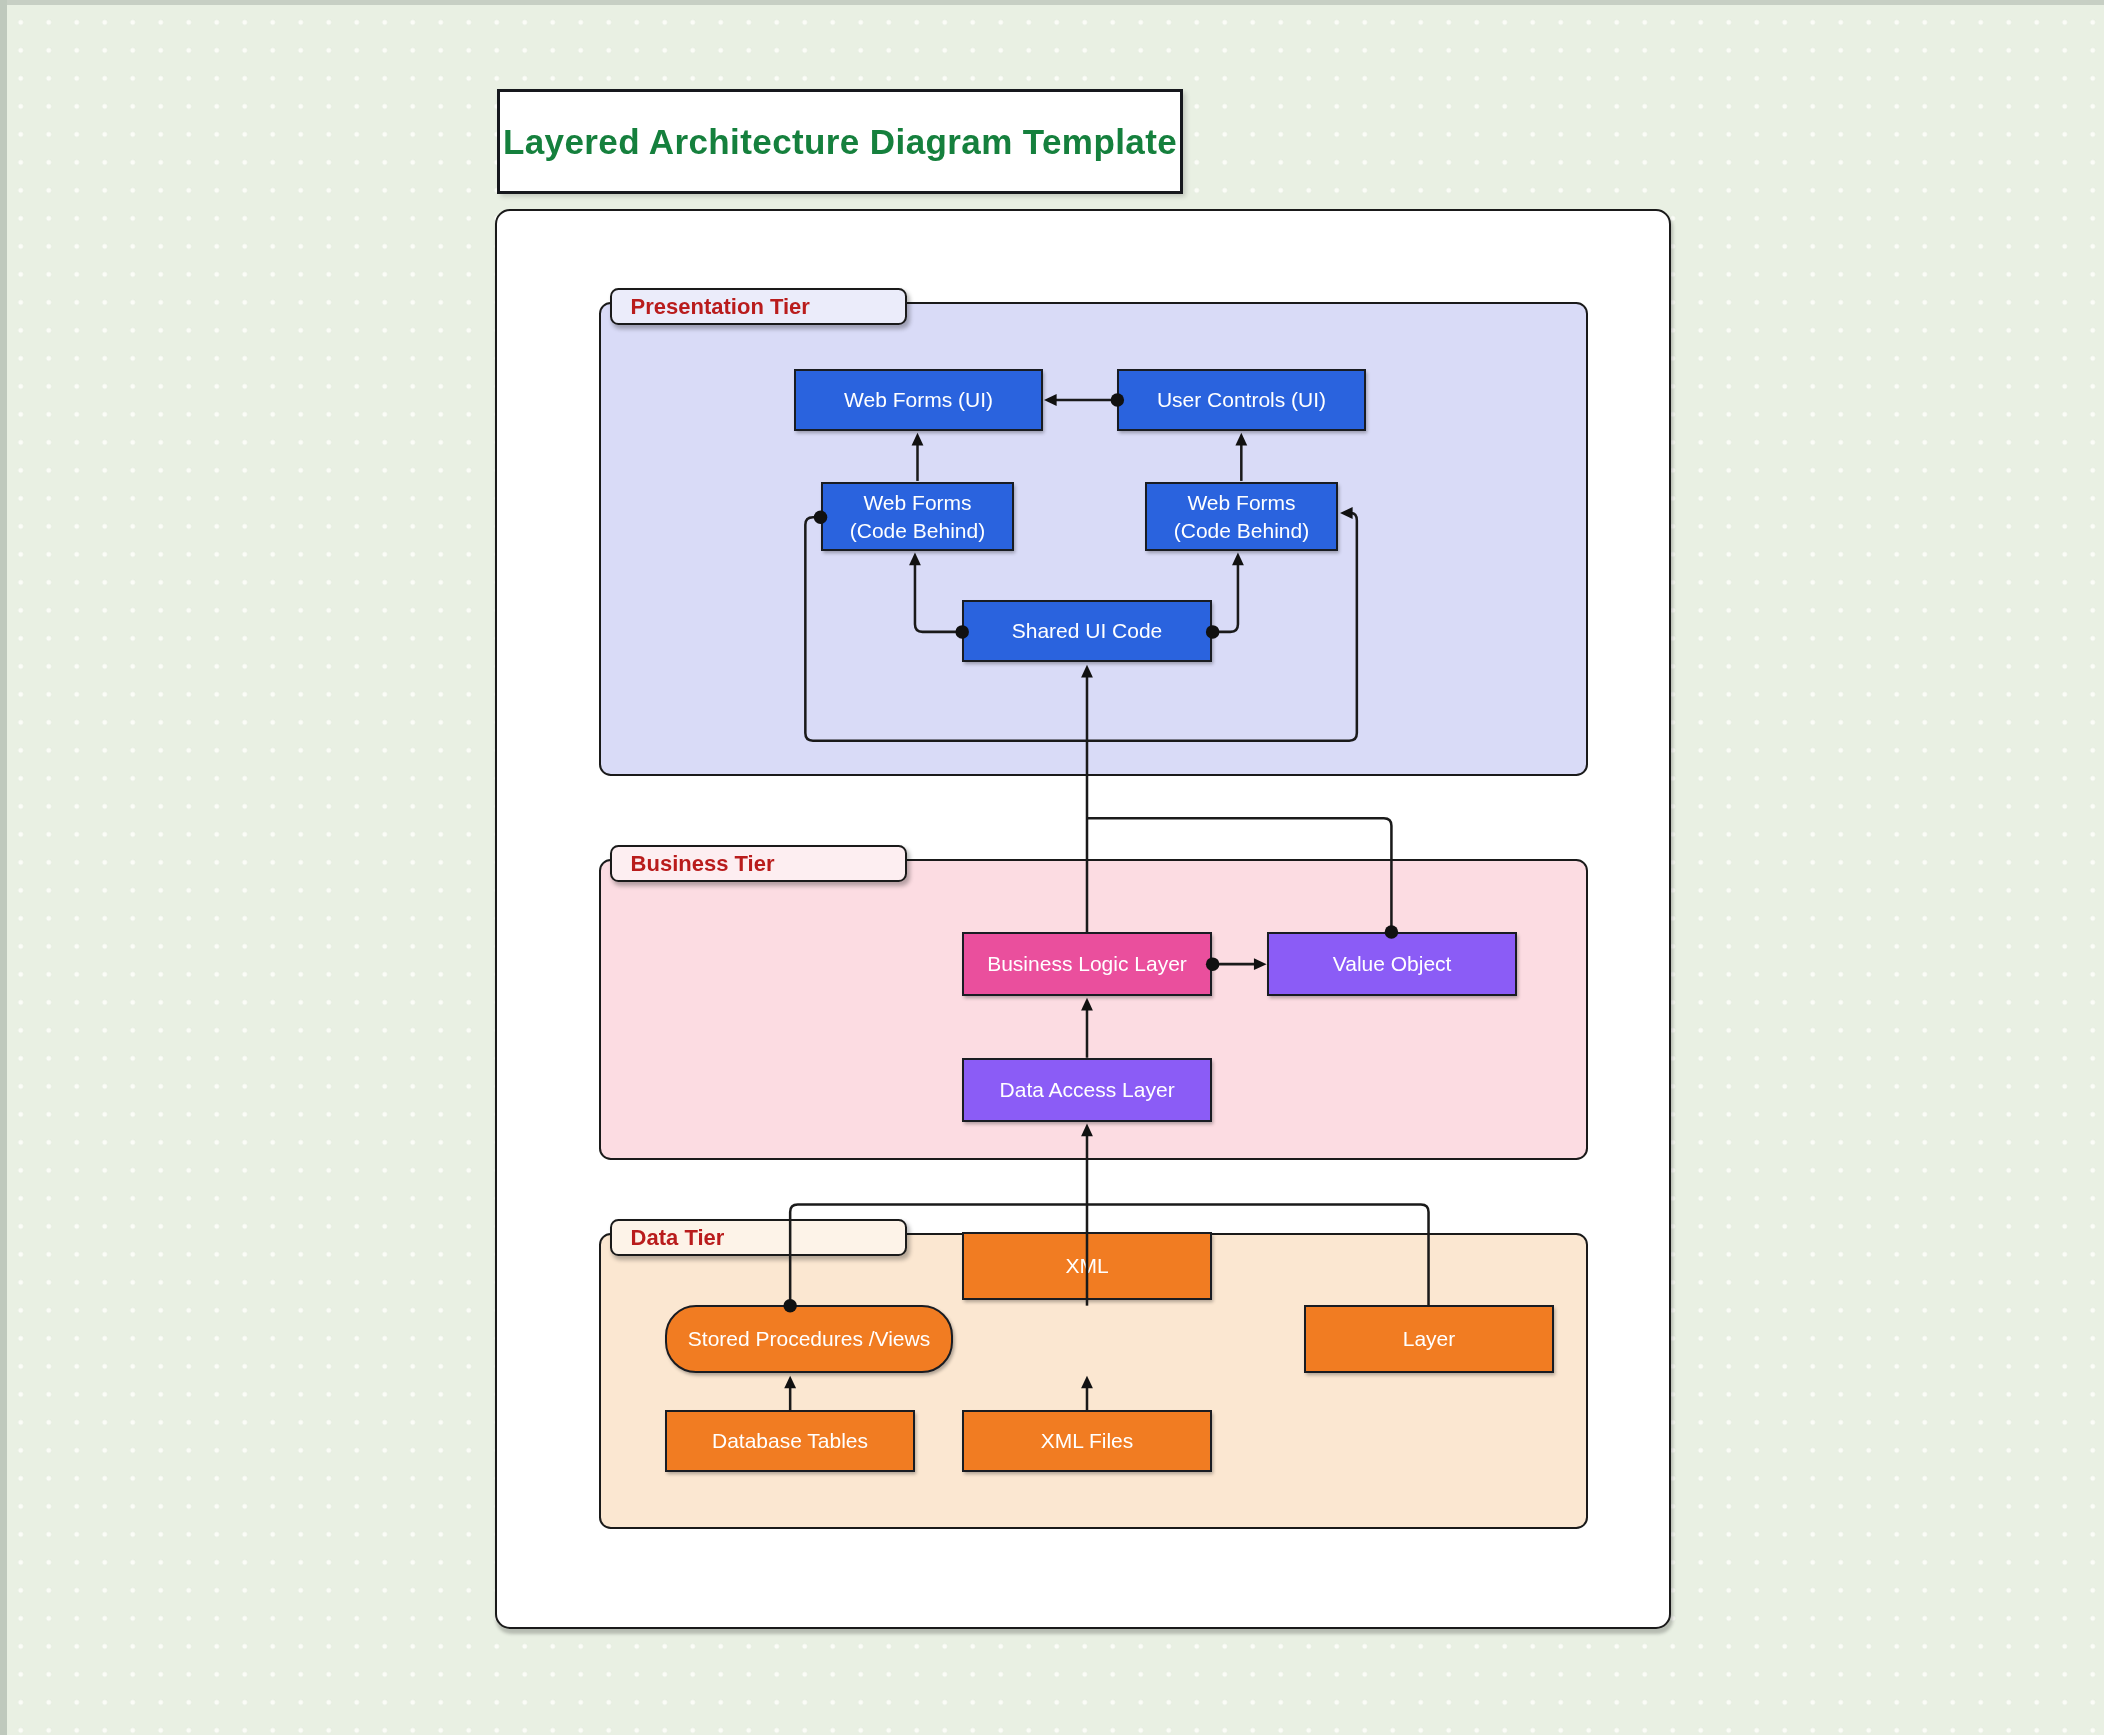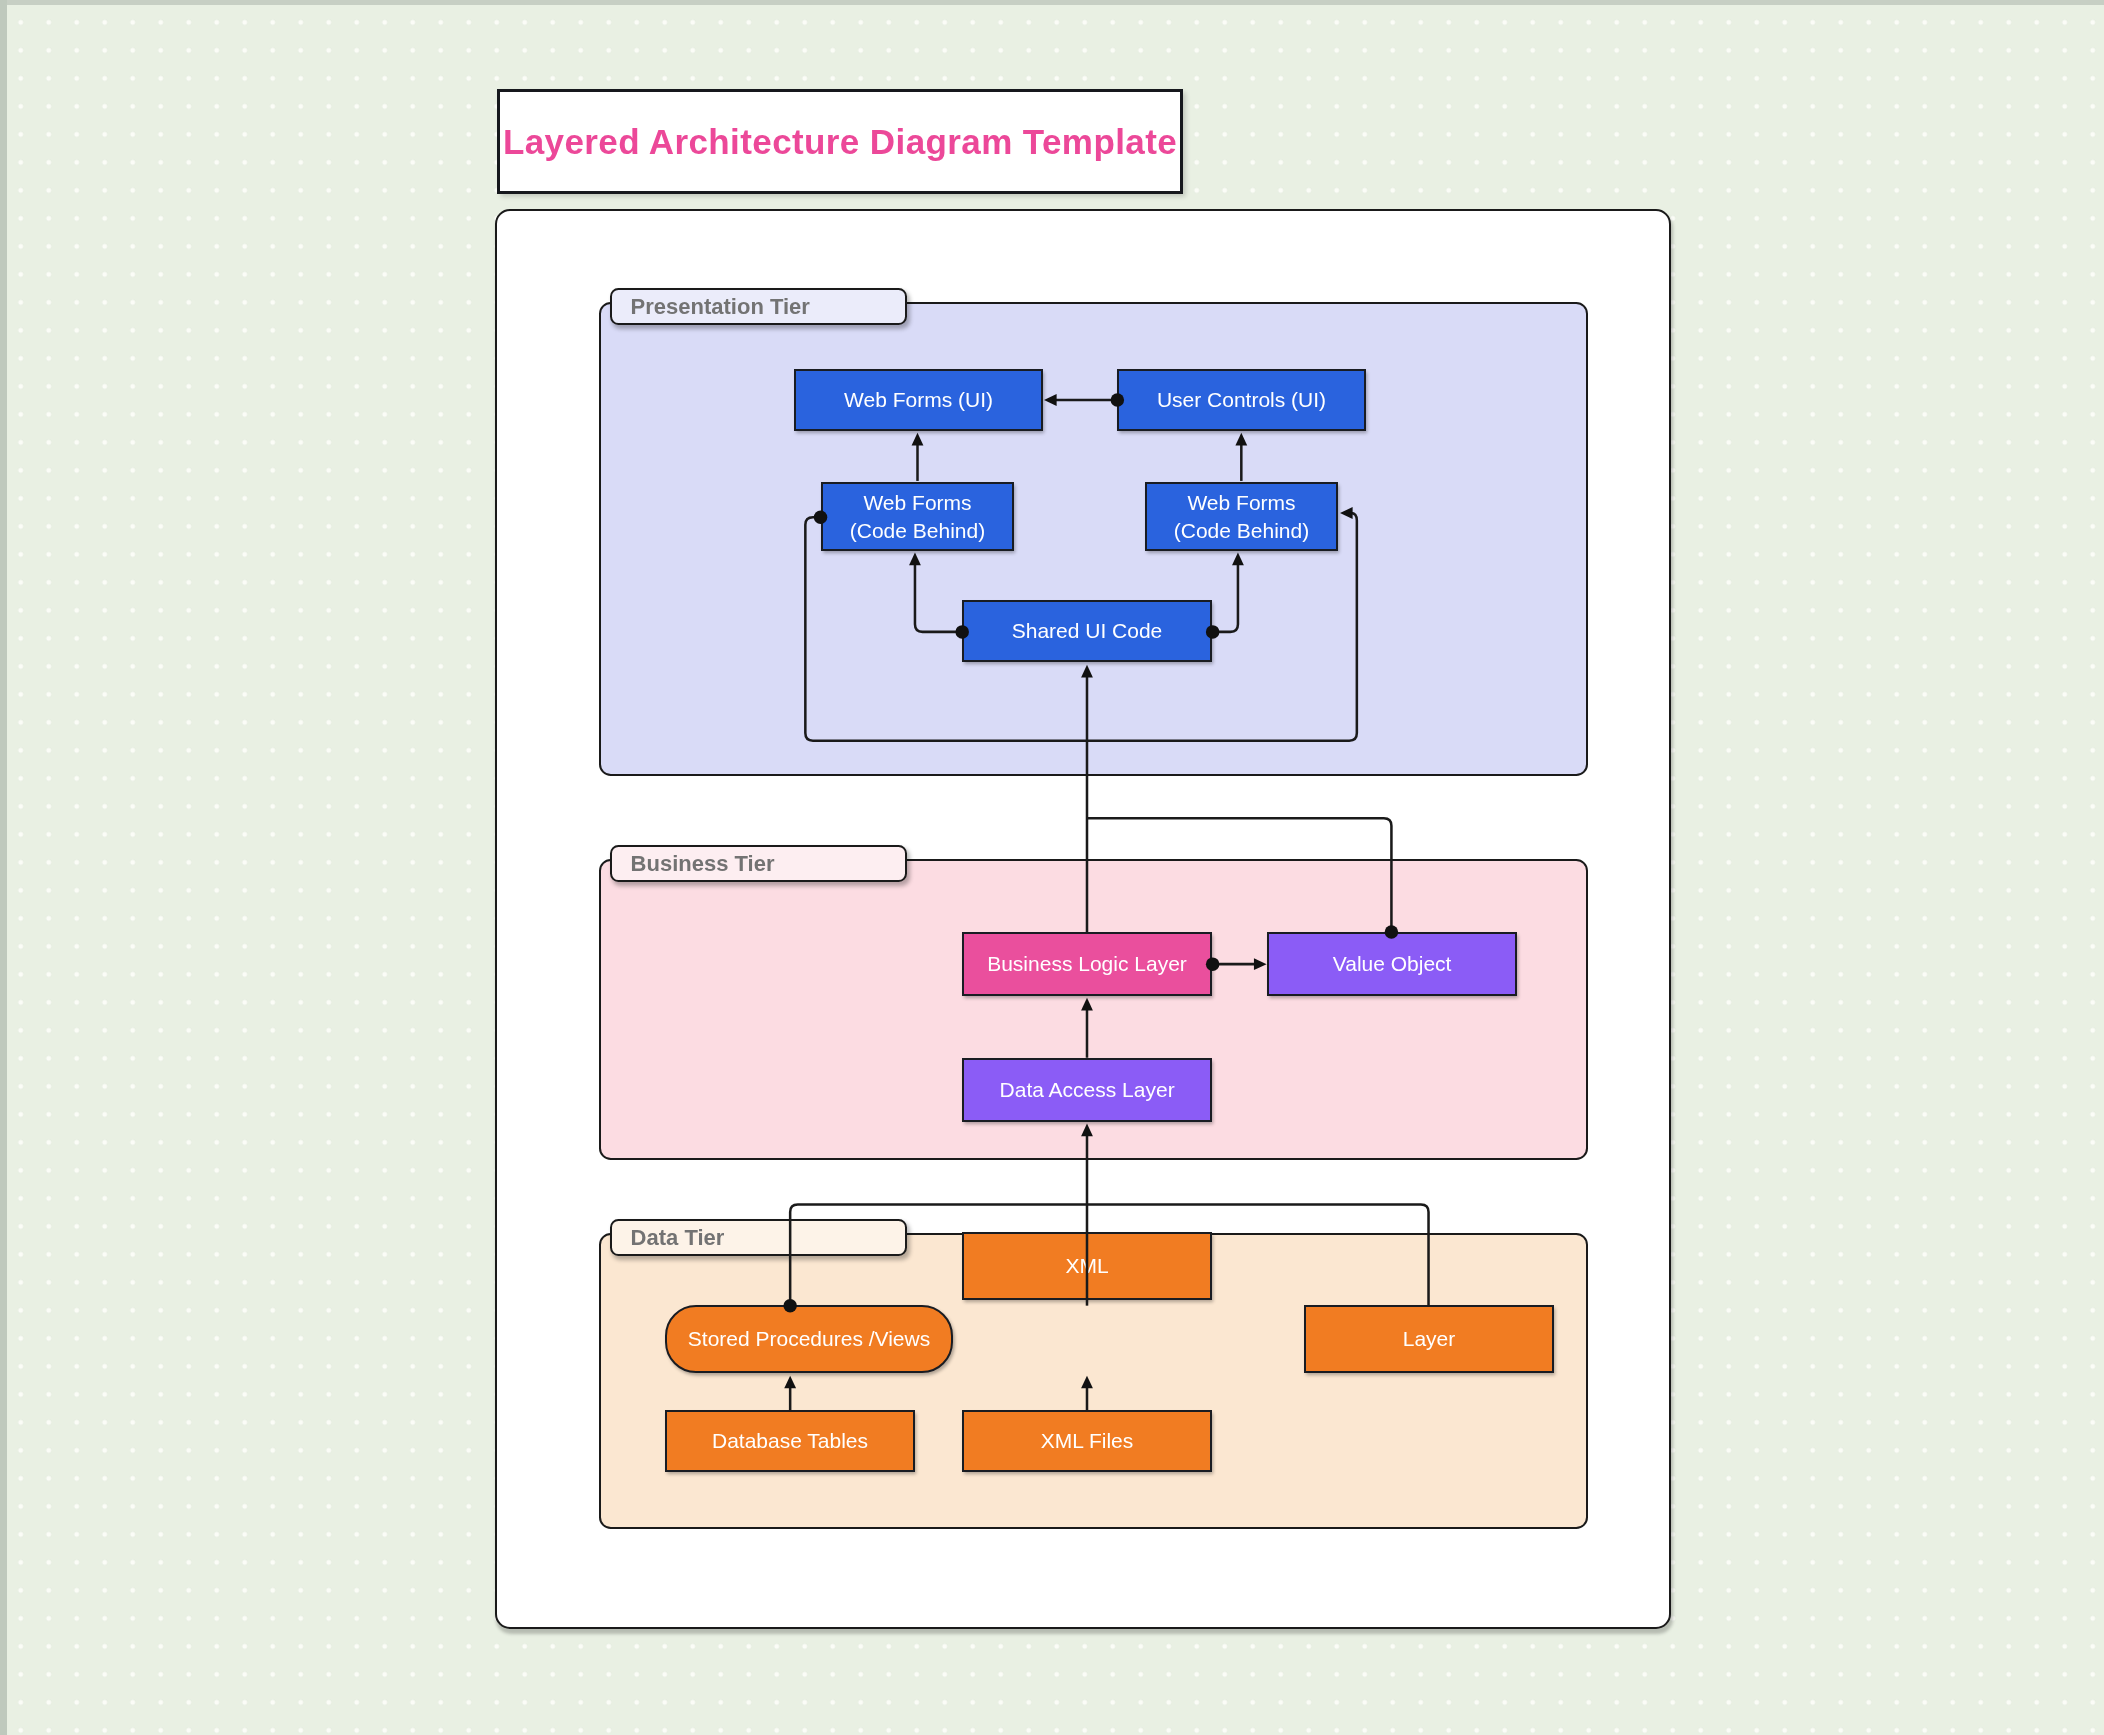--- a/index.html
+++ b/index.html
@@ -12,35 +12,35 @@
     font-family:"Liberation Sans", sans-serif;
   }
   .edge-top{position:absolute;left:0;top:0;width:100%;height:5px;background:#c7cfc4;}
   .edge-left{position:absolute;left:0;top:0;width:6.7px;height:100%;background:#bfc9bd;}
   .title-box{
     position:absolute;left:497px;top:89px;width:686px;height:105px;
     background:#ffffff;border:3.4px solid #16181d;box-sizing:border-box;
     display:flex;align-items:center;justify-content:center;
     box-shadow:2.5px 3.4px 5px rgba(0,0,0,.18);
   }
-  .title-box span{font-size:35px;font-weight:700;color:#ec4899;letter-spacing:0.4px;}
+  .title-box span{font-size:35px;font-weight:700;color:#15803d;letter-spacing:0.4px;}
   .outer{
     position:absolute;left:495px;top:209px;width:1176px;height:1420px;
     background:#ffffff;border:2.5px solid #1a1a1a;border-radius:15px;box-sizing:border-box;
     box-shadow:1.7px 4.2px 3.4px rgba(0,0,0,.22);
   }
   .section{position:absolute;border:2.5px solid #1a1a1a;border-radius:11.8px;box-sizing:border-box;}
   .section.pres{left:599px;top:302px;width:989px;height:474px;background:#d9dbf7;}
   .section.biz {left:599px;top:859px;width:989px;height:301px;background:#fcdce2;}
   .section.data{left:599px;top:1233px;width:989px;height:296px;background:#fbe7d1;}
   .tab{
     position:absolute;left:610px;width:297px;height:37px;
     border:2.5px solid #1a1a1a;border-radius:8.4px;box-sizing:border-box;
     display:flex;align-items:center;padding-left:18.6px;
-    font-size:22px;font-weight:700;color:#737373;
+    font-size:22px;font-weight:700;color:#b91c1c;
     box-shadow:2.5px 3.4px 4.2px rgba(0,0,0,.28);
   }
   .tab.pres{top:288px;background:#ebecfa;}
   .tab.biz {top:845px;background:#fdeef1;}
   .tab.data{top:1219px;background:#fdf3e8;}
   .node{
     position:absolute;border:2.5px solid #191c22;box-sizing:border-box;
     display:flex;align-items:center;justify-content:center;text-align:center;
     color:#ffffff;font-size:21px;line-height:1.3;padding:3.4px 11.8px;
     box-shadow:1.7px 2.5px 3.4px rgba(0,0,0,.30);

